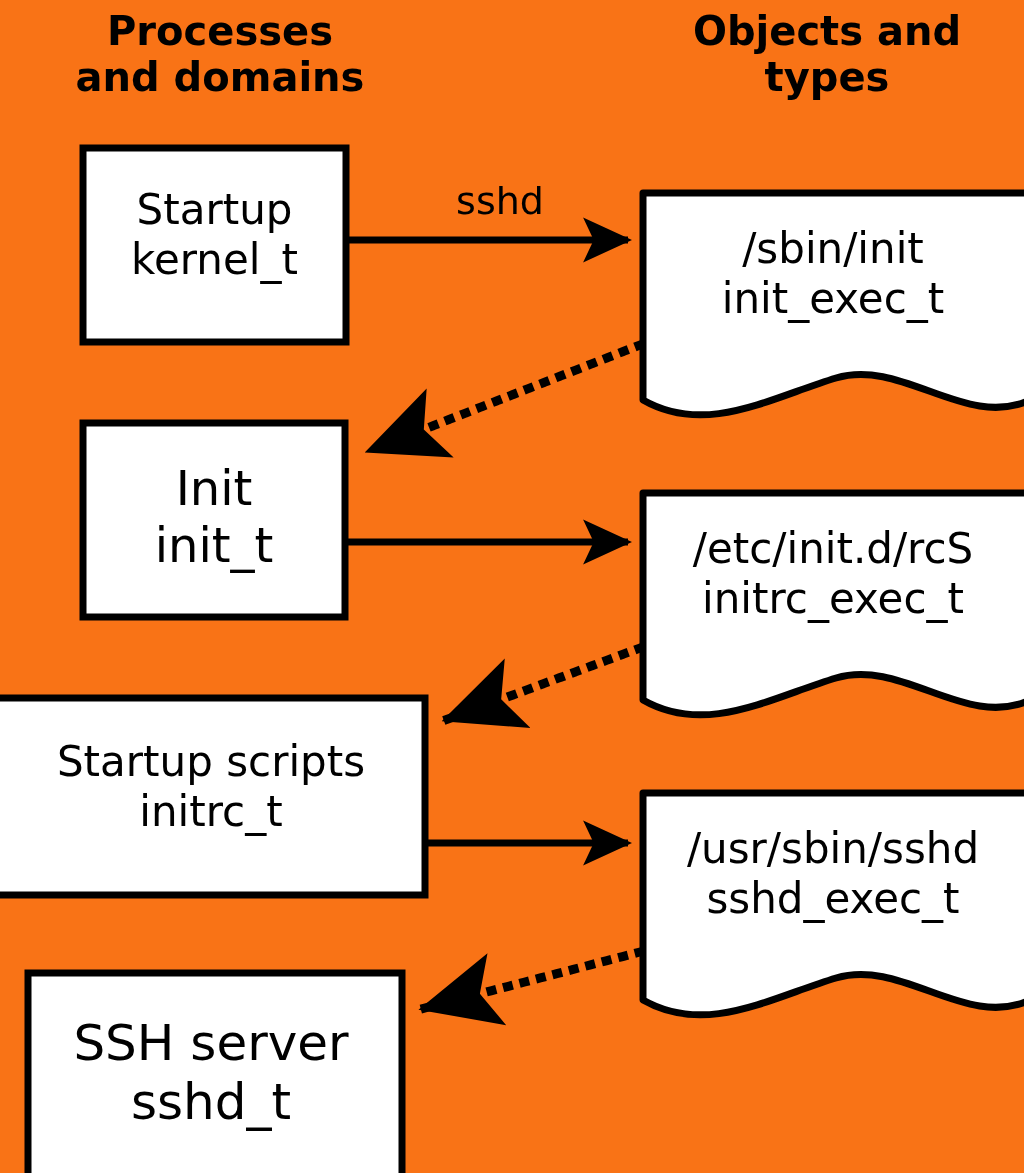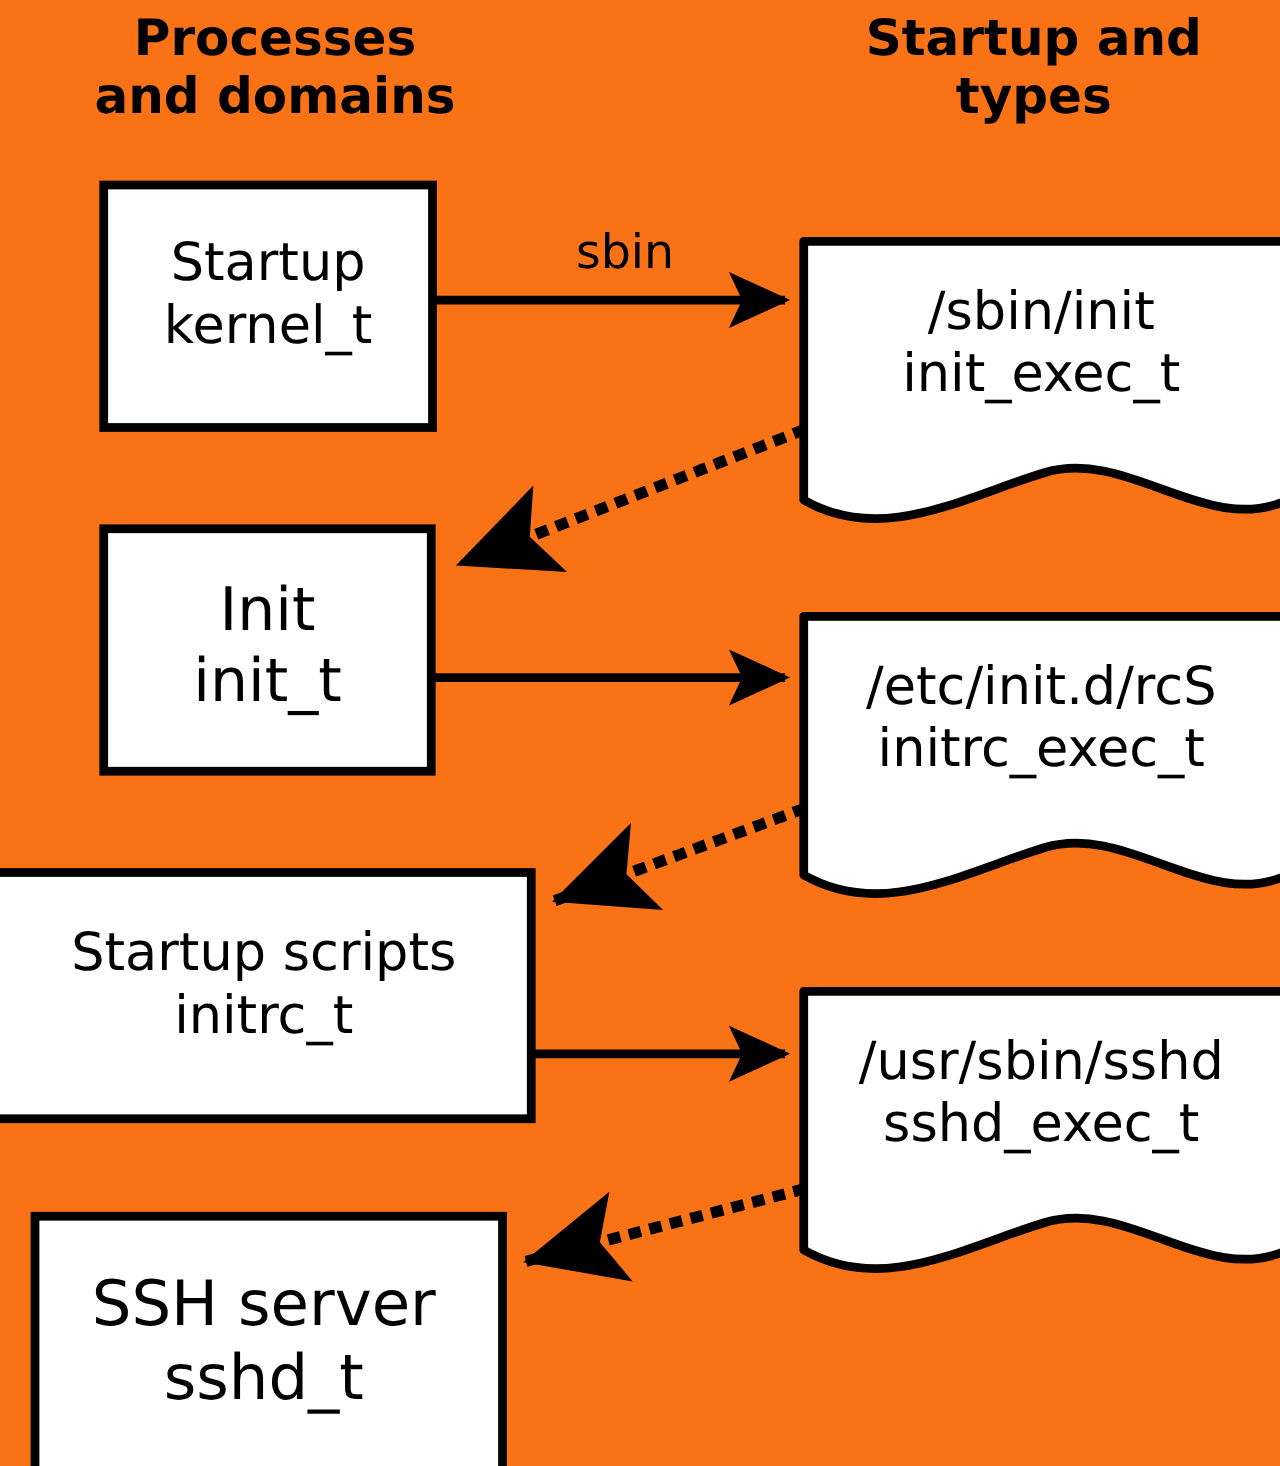--- a/index.html
+++ b/index.html
@@ -52,21 +52,21 @@
     line-height: 1;
   }
 </style>
 </head>
 <body>
 
 <div id="canvas">
 
   <div class="col-header" id="header-left">Processes
 and domains</div>
-  <div class="col-header" id="header-right">Startup and
+  <div class="col-header" id="header-right">Objects and
 types</div>
 
   <svg id="diagram-svg" viewBox="0 0 1024 1173">
     <defs>
       <marker id="arrow-solid" viewBox="0 0 12 12" refX="11" refY="6" markerWidth="7" markerHeight="7" orient="auto-start-reverse" markerUnits="strokeWidth">
         <path d="M 0 0.5 L 12 6 L 0 11.5 L 2.6 6 Z" fill="#000000"></path>
       </marker>
       <marker id="arrow-dotted" viewBox="0 0 12 12" refX="11" refY="6" markerWidth="9" markerHeight="9" orient="auto-start-reverse" markerUnits="strokeWidth">
         <path d="M 0 0.5 L 12 6 L 0 11.5 L 2.6 6 Z" fill="#000000"></path>
       </marker>
@@ -113,15 +113,15 @@
 
   <div class="node-label" style="left:640px; top:224px; width:386px; font-size:42px;">/sbin/init
 init_exec_t</div>
 
   <div class="node-label" style="left:640px; top:524px; width:386px; font-size:42px;">/etc/init.d/rcS
 initrc_exec_t</div>
 
   <div class="node-label" style="left:640px; top:824px; width:386px; font-size:42px;">/usr/sbin/sshd
 sshd_exec_t</div>
 
-  <div class="edge-label" style="left:430px; top:182px; width:140px;">sbin</div>
+  <div class="edge-label" style="left:430px; top:182px; width:140px;">sshd</div>
 
 </div>
 
 </body></html>

